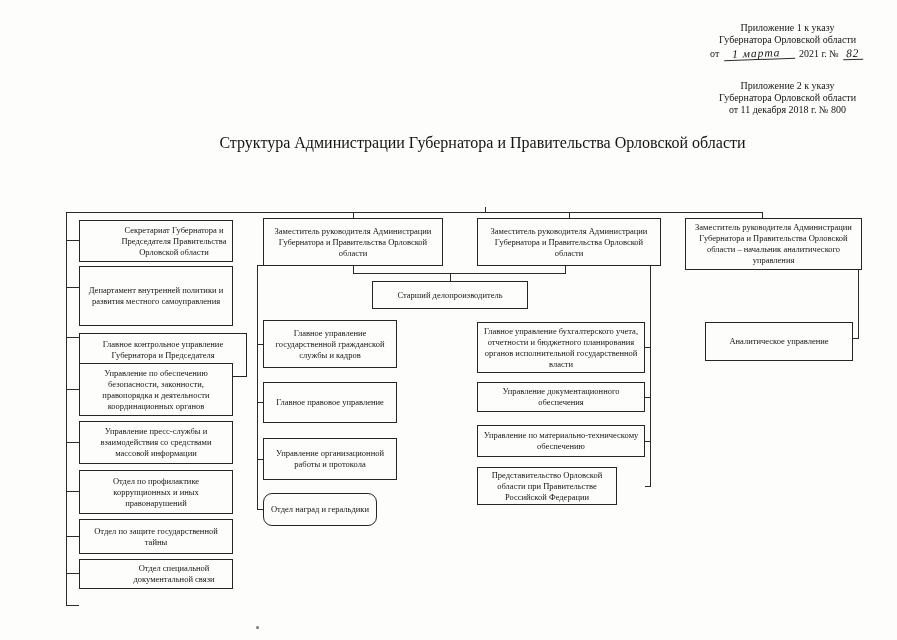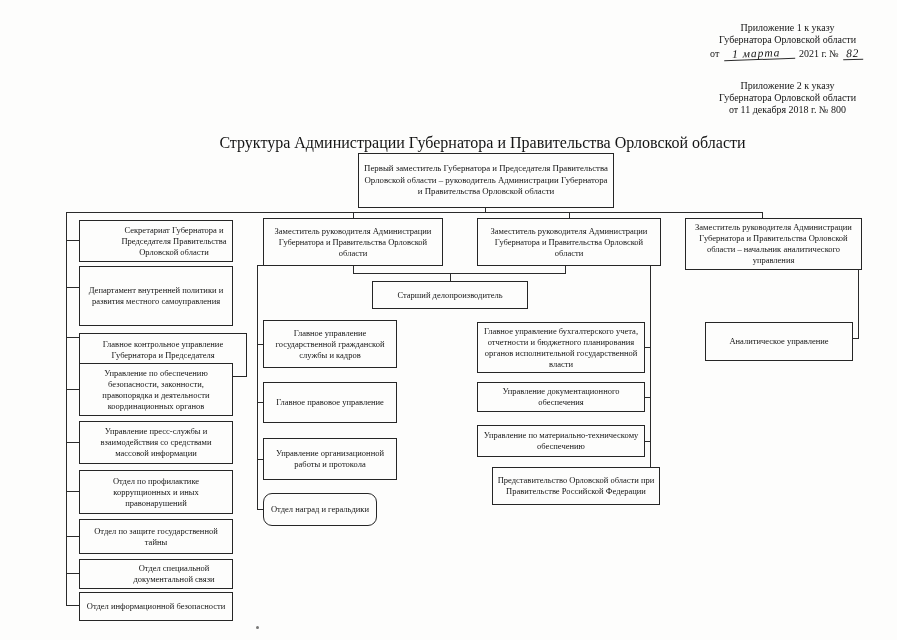--- a/index.html
+++ b/index.html
@@ -58,21 +58,20 @@
   </div>
 
   <div class="annex" style="top:80px;">
     <div>Приложение 2 к указу</div>
     <div>Губернатора Орловской области</div>
     <div>от 11 декабря 2018 г. № 800</div>
   </div>
 
   <div class="title">Структура Администрации Губернатора и Правительства Орловской области</div>
 
-  <div class="box root" style="left:358px;top:153px;width:256px;height:55px;">Первый заместитель Губернатора и Председателя Правительства Орловской области – руководитель Администрации Губернатора и Правительства Орловской области</div>
 
   <div class="vline" style="left:485px;top:207px;height:6px;"></div>
   <div class="hline" style="left:66px;top:212px;width:697px;"></div>
   <div class="vline" style="left:353px;top:212px;height:7px;"></div>
   <div class="vline" style="left:569px;top:212px;height:7px;"></div>
   <div class="vline" style="left:762px;top:212px;height:7px;"></div>
 
   <div class="vline" style="left:66px;top:212px;height:394px;"></div>
   <div class="hline" style="left:66px;top:240px;width:13px;"></div>
   <div class="hline" style="left:66px;top:287px;width:13px;"></div>
@@ -85,21 +84,20 @@
   <div class="hline" style="left:66px;top:605px;width:13px;"></div>
 
   <div class="box" style="left:79px;top:220px;width:154px;height:42px;padding-left:40px;">Секретариат Губернатора и Председателя Правительства Орловской области</div>
   <div class="box" style="left:79px;top:266px;width:154px;height:60px;">Департамент внутренней политики и развития местного самоуправления</div>
   <div class="box" style="left:79px;top:301px;width:168px;height:44px;margin-top:32px;">Главное контрольное управление Губернатора и Председателя Правительства Орловской области</div>
   <div class="box" style="left:79px;top:363px;width:154px;height:53px;">Управление по обеспечению безопасности, законности, правопорядка и деятельности координационных органов</div>
   <div class="box" style="left:79px;top:421px;width:154px;height:43px;">Управление пресс-службы и взаимодействия со средствами массовой информации</div>
   <div class="box" style="left:79px;top:470px;width:154px;height:44px;">Отдел по профилактике коррупционных и иных правонарушений</div>
   <div class="box" style="left:79px;top:519px;width:154px;height:35px;">Отдел по защите государственной тайны</div>
   <div class="box" style="left:79px;top:559px;width:154px;height:30px;padding-left:40px;">Отдел специальной документальной связи</div>
-  <div class="box" style="left:79px;top:592px;width:154px;height:29px;">Отдел информационной безопасности</div>
 
   <div class="box" style="left:263px;top:218px;width:180px;height:48px;">Заместитель руководителя Администрации Губернатора и Правительства Орловской области</div>
 
   <div class="vline" style="left:353px;top:266px;height:8px;"></div>
   <div class="vline" style="left:565px;top:266px;height:8px;"></div>
   <div class="hline" style="left:353px;top:273px;width:213px;"></div>
   <div class="vline" style="left:450px;top:273px;height:9px;"></div>
 
   <div class="box" style="left:372px;top:281px;width:156px;height:28px;">Старший делопроизводитель</div>
 
@@ -119,21 +117,21 @@
 
   <div class="vline" style="left:650px;top:266px;height:221px;"></div>
   <div class="hline" style="left:645px;top:347px;width:6px;"></div>
   <div class="hline" style="left:645px;top:397px;width:6px;"></div>
   <div class="hline" style="left:645px;top:441px;width:6px;"></div>
   <div class="hline" style="left:645px;top:486px;width:6px;"></div>
 
   <div class="box" style="left:477px;top:322px;width:168px;height:51px;">Главное управление бухгалтерского учета, отчетности и бюджетного планирования органов исполнительной государственной власти</div>
   <div class="box" style="left:477px;top:382px;width:168px;height:30px;">Управление документационного обеспечения</div>
   <div class="box" style="left:477px;top:425px;width:168px;height:32px;">Управление по материально-техническому обеспечению</div>
-  <div class="box" style="left:477px;top:467px;width:168px;height:38px;margin-left:15px;">Представительство Орловской области при Правительстве Российской Федерации</div>
+  <div class="box" style="left:477px;top:467px;width:140px;height:38px;">Представительство Орловской области при Правительстве Российской Федерации</div>
 
   <div class="box" style="left:685px;top:218px;width:177px;height:52px;">Заместитель руководителя Администрации Губернатора и Правительства Орловской области – начальник аналитического управления</div>
 
   <div class="vline" style="left:858px;top:269px;height:70px;"></div>
   <div class="hline" style="left:853px;top:338px;width:6px;"></div>
 
   <div class="box" style="left:705px;top:322px;width:148px;height:39px;">Аналитическое управление</div>
 
   <div class="dot" style="left:256px;top:626px;"></div>
 

